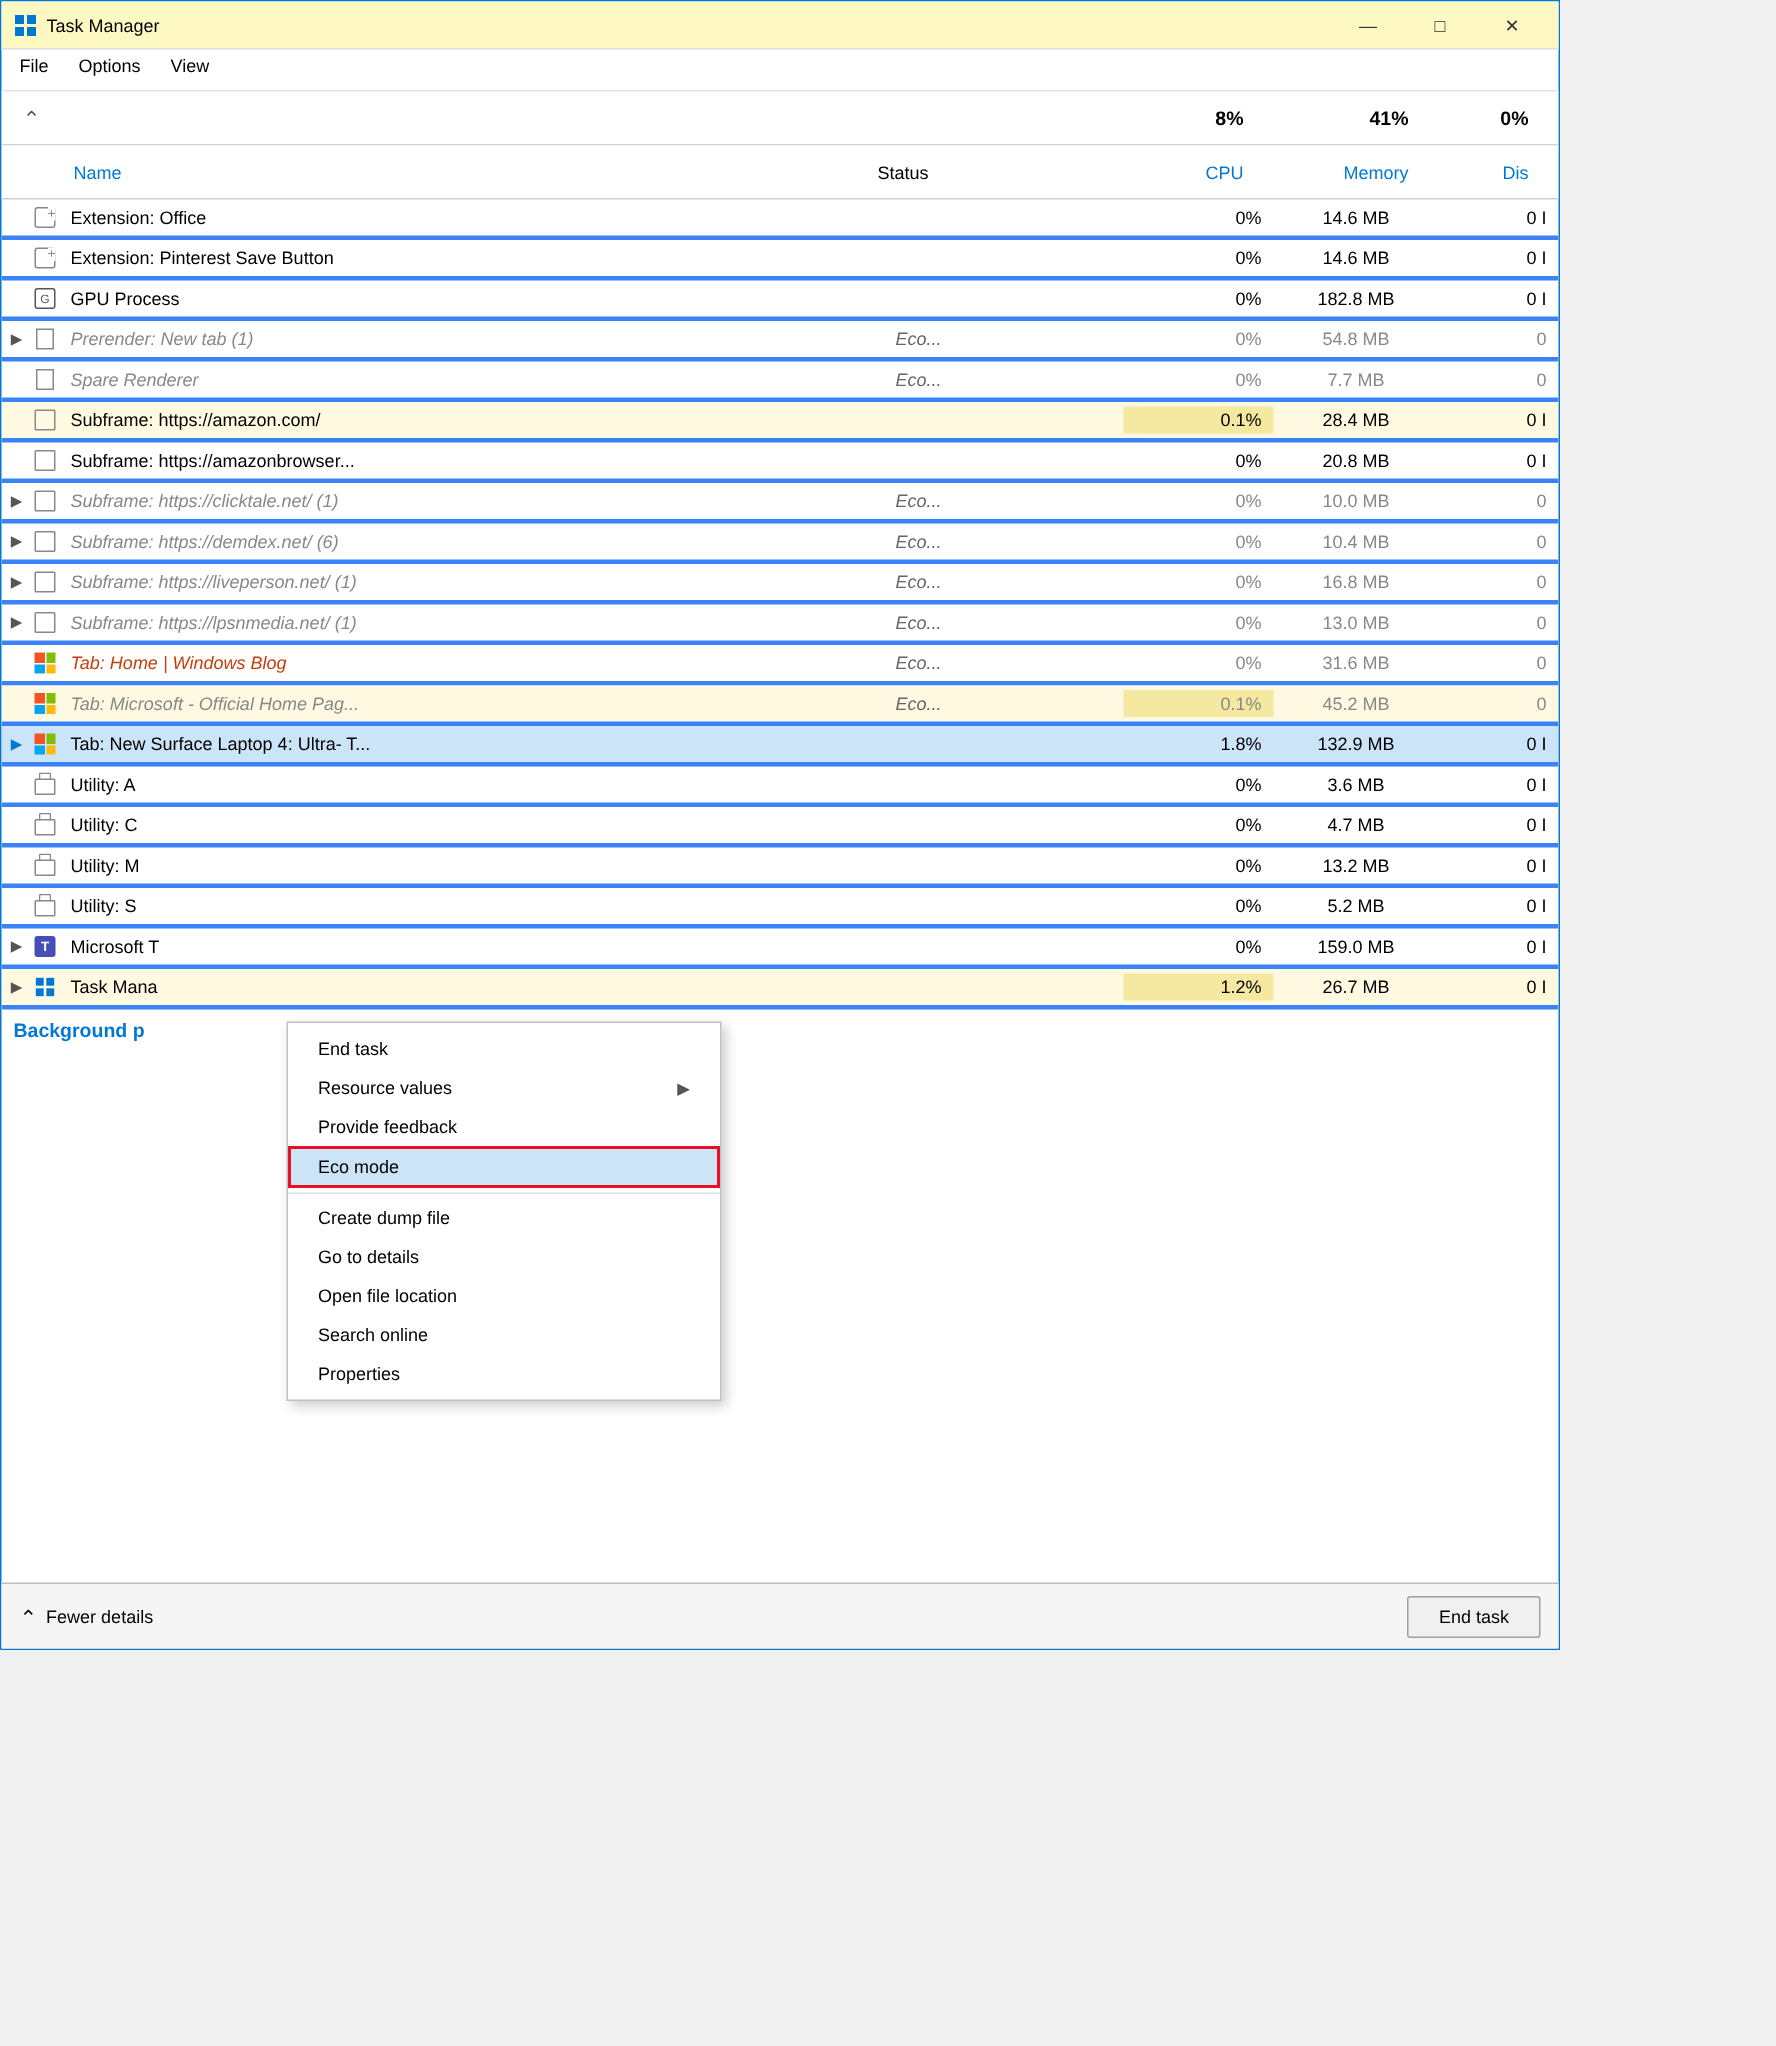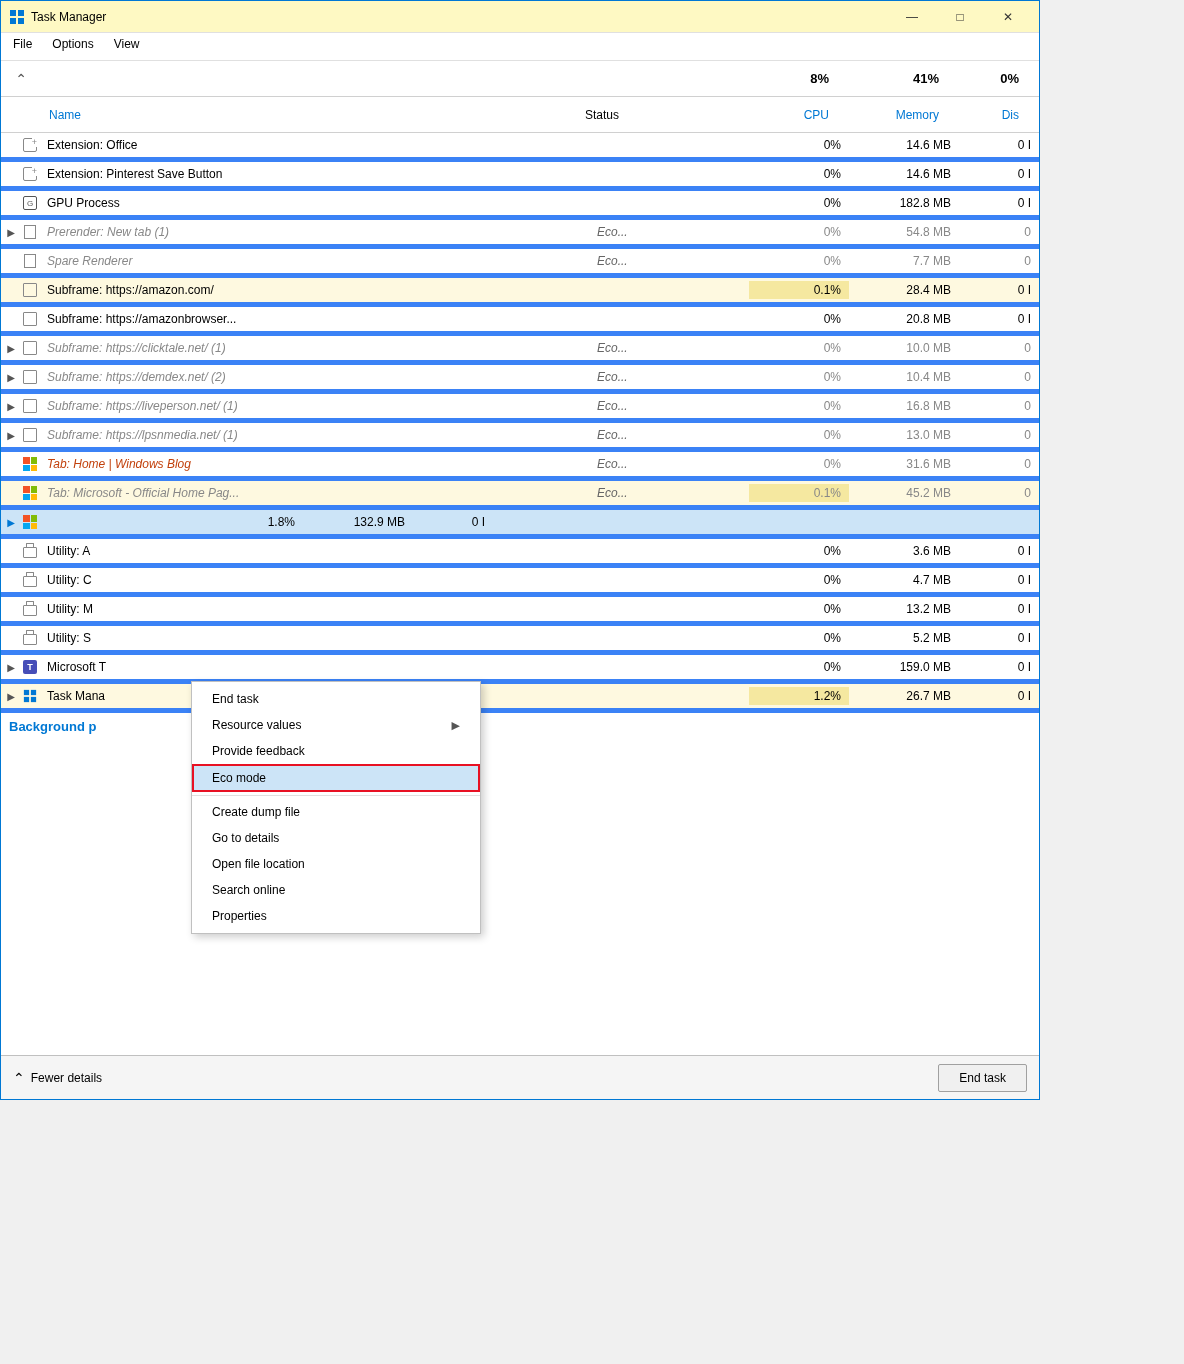--- a/index.html
+++ b/index.html
@@ -187,21 +187,21 @@
     .table-body {
       flex: 1;
       overflow-y: auto;
       overflow-x: hidden;
     }
 
     .process-row {
       display: flex;
       align-items: center;
       min-height: 22px;
-      border-bottom: 5px solid #3b82f6;
+      border-bottom: 3px solid #3b82f6;
       cursor: pointer;
     }
     .process-row.selected { background: #cce4f7; }
 
     .row-indent {
       width: 20px;
       text-align: center;
       font-size: 10px;
       color: #555;
       cursor: pointer;
@@ -240,21 +240,21 @@
       width: 100px;
       padding: 2px 8px;
       text-align: right;
       font-size: 12px;
       color: #000;
     }
 
     .row-memory {
       width: 110px;
       padding: 5px 8px;
-      text-align: right;
+      text-align: center;
       font-size: 12px;
       color: #000;
     }
 
     .row-disk {
       width: 80px;
       padding: 2px 8px;
       text-align: right;
       font-size: 12px;
       color: #000;
@@ -583,21 +583,21 @@
         <div class="row-cpu" style="color:#888;">0%</div>
         <div class="row-memory" style="color:#888;">10.0 MB</div>
         <div class="row-disk" style="color:#888;">0</div>
       </div>
 
       <div class="process-row">
         <div class="row-indent" style="font-size:10px;">▶</div>
         <div class="row-icon">
             <div class="frame-icon"></div>
           </div>
-        <div class="row-name" style="color:#888; font-style:italic;">Subframe: https://demdex.net/ (2)</div>
+        <div class="row-name" style="color:#888; font-style:italic;">Subframe: https://demdex.net/ (6)</div>
         <div class="row-status">Eco...</div>
         <div class="row-cpu" style="color:#888;">0%</div>
         <div class="row-memory" style="color:#888;">10.4 MB</div>
         <div class="row-disk" style="color:#888;">0</div>
       </div>
 
       <div class="process-row">
         <div class="row-indent" style="font-size:10px;">▶</div>
         <div class="row-icon">
             <div class="frame-icon"></div>
@@ -658,20 +658,21 @@
       <div class="process-row selected">
         <div class="row-indent" style="font-size:10px; color:#0078d4;">▶</div>
         <div class="row-icon">
           <div class="ms-logo">
               <span class="ms-r"></span>
               <span class="ms-g"></span>
               <span class="ms-b"></span>
               <span class="ms-y"></span>
             </div>
         </div>
+        <div class="row-name">Tab: New Surface Laptop 4: Ultra- T...</div>
         <div class="row-status"></div>
         <div class="row-cpu">1.8%</div>
         <div class="row-memory">132.9 MB</div>
         <div class="row-disk">0 I</div>
       </div>
 
       <div class="process-row">
         <div class="row-indent"></div>
         <div class="row-icon">
             <div class="briefcase-icon"></div>

